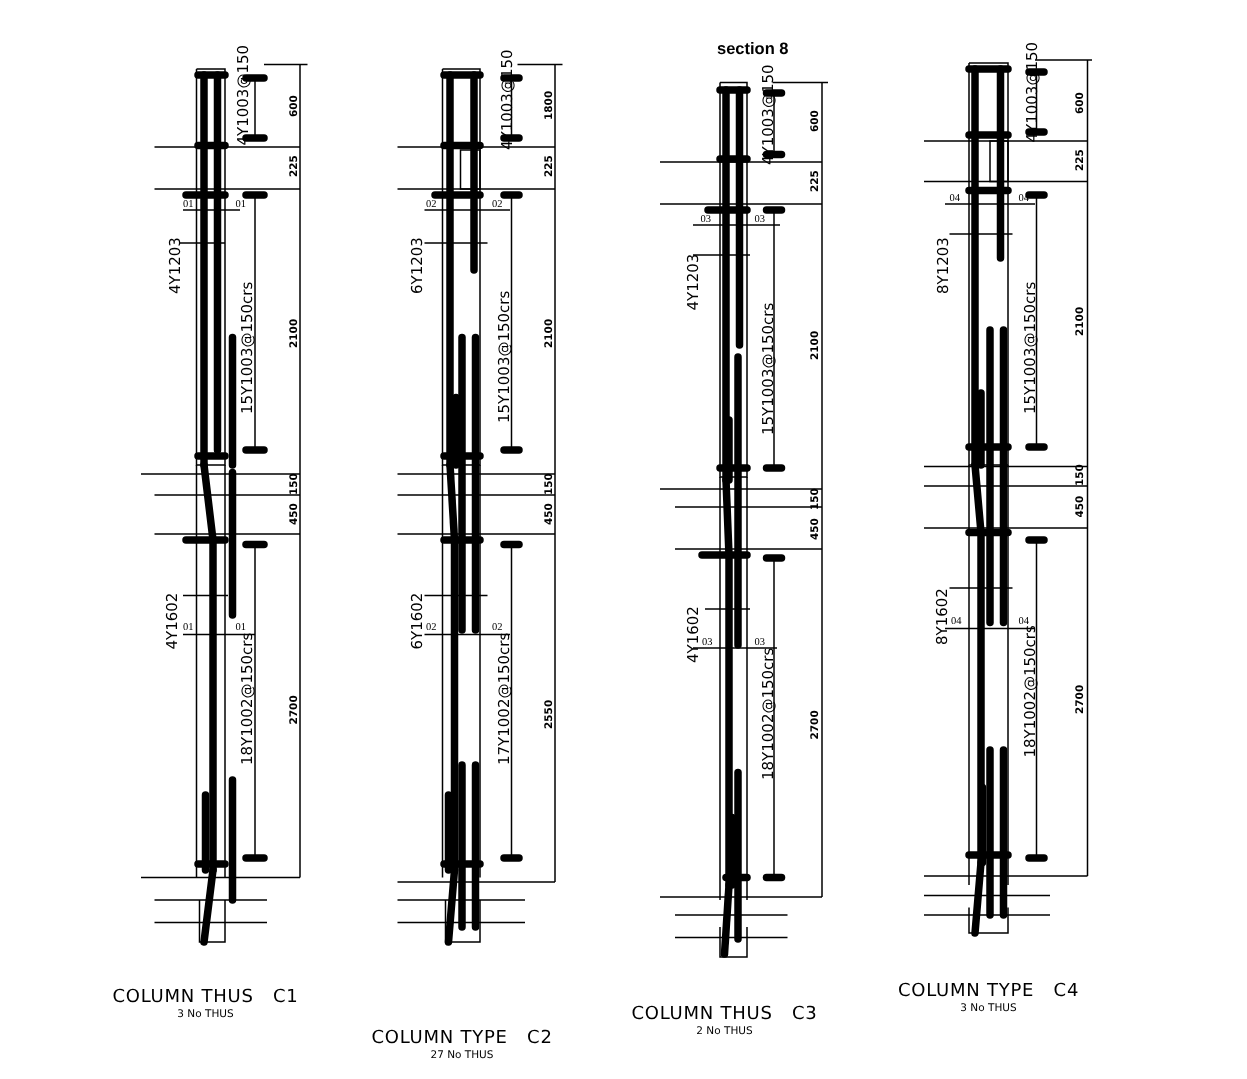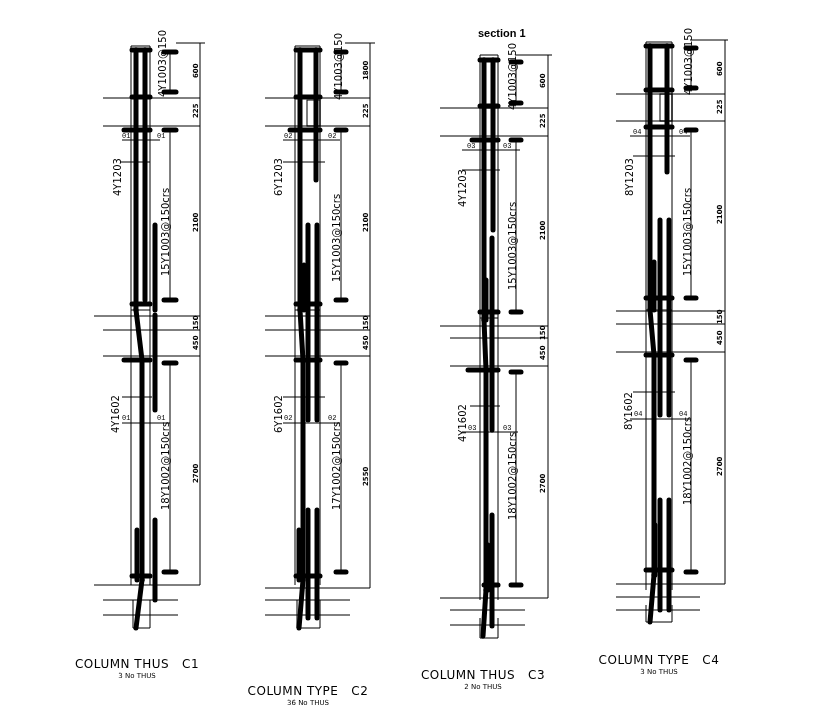--- a/index.html
+++ b/index.html
@@ -4,21 +4,21 @@
 <style>
   html, body { margin:0; padding:0; background:#ffffff; }
   body { width:831px; height:719px; position:relative; overflow:hidden; font-family:"Liberation Sans", sans-serif; }
   svg { position:absolute; left:0; top:0; }
   .caption { position:absolute; text-align:center; color:#000; font-family:"DejaVu Sans", sans-serif; }
   .caption .t { font-size:12px; letter-spacing:0.5px; white-space:pre; }
   .caption .s { font-size:7px; margin-top:1px; }
   .section-title { position:absolute; font-weight:bold; font-size:11px; font-family:"Liberation Sans", sans-serif; }
   .vlabel { position:absolute; transform-origin:left top; transform:rotate(-90deg); font-family:"DejaVu Sans", sans-serif; font-size:10px; white-space:nowrap; color:#000; }
   .dim { position:absolute; transform-origin:left top; transform:rotate(-90deg); font-family:"DejaVu Sans", sans-serif; font-size:7px; font-weight:bold; white-space:nowrap; color:#000; }
-  .tag { position:absolute; font-family:Liberation Mono, monospace; font-size:7px; color:#000; }
+  .tag { position:absolute; font-family:Liberation Serif, serif; font-size:7px; color:#000; }
 </style>
 </head>
 <body>
 
 <svg width="831" height="719" viewBox="0 0 831 719">
   <g stroke="#000" fill="none" stroke-width="1">
 
     <g>
 
       <polyline points="131,46 150,46 150,310 131,310 131,46"></polyline>
@@ -212,21 +212,21 @@
       <line x1="686" y1="48" x2="696" y2="48"></line>
       <line x1="686" y1="88" x2="696" y2="88"></line>
       <line x1="686" y1="130" x2="696" y2="130"></line>
       <line x1="686" y1="298" x2="696" y2="298"></line>
       <line x1="686" y1="360" x2="696" y2="360"></line>
       <line x1="686" y1="572" x2="696" y2="572"></line>
     </g>
   </g>
 </svg>
 
-<div class="section-title" style="left:478px;top:27px;">section 1</div>
+<div class="section-title" style="left:478px;top:27px;">section 8</div>
 
 <div class="vlabel" style="left:157px;top:97px;">4Y1003@150</div>
 <div class="vlabel" style="left:112px;top:196px;">4Y1203</div>
 <div class="vlabel" style="left:160px;top:276px;">15Y1003@150crs</div>
 <div class="vlabel" style="left:110px;top:433px;">4Y1602</div>
 <div class="vlabel" style="left:160px;top:510px;">18Y1002@150crs</div>
 <div class="tag" style="left:122px;top:132px;">01</div>
 <div class="tag" style="left:157px;top:132px;">01</div>
 <div class="tag" style="left:122px;top:414px;">01</div>
 <div class="tag" style="left:157px;top:414px;">01</div>
@@ -284,21 +284,21 @@
 <div class="dim" style="left:716px;top:324px;">150</div>
 <div class="dim" style="left:716px;top:345px;">450</div>
 <div class="dim" style="left:716px;top:476px;">2700</div>
 
 <div class="caption" style="left:62px;top:657px;width:150px;">
   <div class="t">COLUMN THUS   C1</div>
   <div class="s">3 No THUS</div>
 </div>
 <div class="caption" style="left:233px;top:684px;width:150px;">
   <div class="t">COLUMN TYPE   C2</div>
-  <div class="s">36 No THUS</div>
+  <div class="s">27 No THUS</div>
 </div>
 <div class="caption" style="left:408px;top:668px;width:150px;">
   <div class="t">COLUMN THUS   C3</div>
   <div class="s">2 No THUS</div>
 </div>
 <div class="caption" style="left:584px;top:653px;width:150px;">
   <div class="t">COLUMN TYPE   C4</div>
   <div class="s">3 No THUS</div>
 </div>
 

